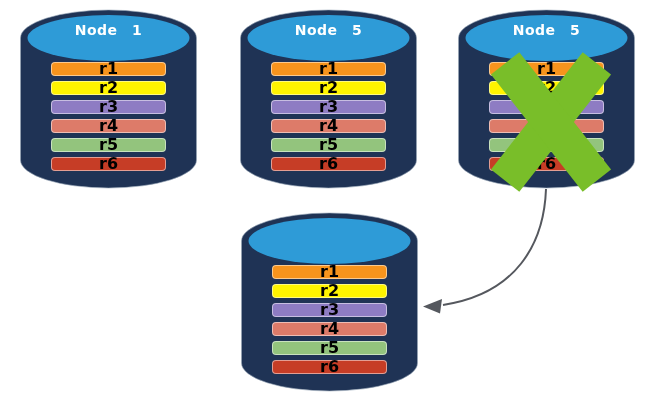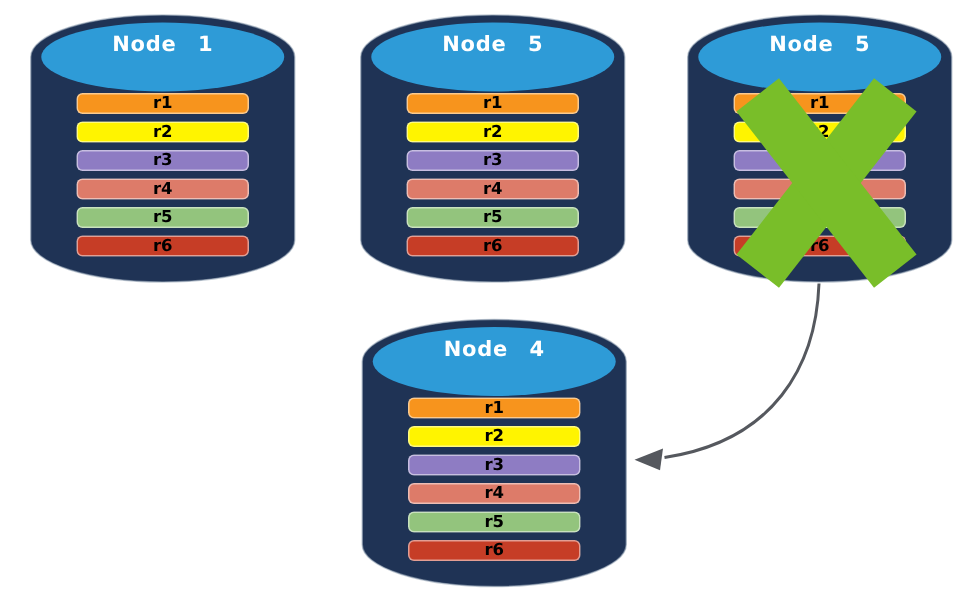--- a/index.html
+++ b/index.html
@@ -17,21 +17,21 @@
 
   .node-title {
     position:absolute; top:12px; left:0; right:0; text-align:center;
     color:#ffffff; font-size:14px; font-weight:bold; word-spacing:9px; letter-spacing:0.5px;
   }
 
   .rows { position:absolute; left:31px; top:52px; width:115px; }
   .row {
     height:14px; margin-bottom:5px; box-sizing:border-box;
     border:1px solid rgba(255,255,255,0.5); border-radius:4px;
-    font-size:11px; font-weight:bold; color:#000000;
+    font-size:16px; font-weight:bold; color:#000000;
     text-align:center; line-height:12px;
   }
 
   .x-mark { position:absolute; left:0; top:0; width:177px; height:178px; overflow:visible; }
 
   .arrow-layer { position:absolute; left:0; top:0; pointer-events:none; }
 </style>
 </head>
 <body>
 
@@ -87,21 +87,20 @@
       <rect x="75" y="37.5" width="36" height="149" transform="rotate(38 93 112)" fill="#79BE29"></rect>
       <rect x="75" y="37.5" width="36" height="149" transform="rotate(-38 93 112)" fill="#79BE29"></rect>
     </svg>
   </div>
 
   <div class="node" id="node4">
     <svg class="cyl" viewBox="0 0 177 178">
       <path d="M0.5,28 A88,28 0 0 1 176.5,28 L176.5,150 A88,28 0 0 1 0.5,150 Z" stroke-width="1" stroke-opacity="0.6" fill="#1F3355" stroke="#98A6B8"></path>
       <ellipse cx="88.5" cy="28" rx="81" ry="23" fill="#2E9BD7"></ellipse>
     </svg>
-    <div class="node-title">Node 4</div>
     <div class="rows">
       <div class="row" style="background: rgb(247, 148, 29);">r1</div>
       <div class="row" style="background: rgb(255, 244, 0);">r2</div>
       <div class="row" style="background: rgb(142, 124, 195);">r3</div>
       <div class="row" style="background: rgb(221, 123, 105);">r4</div>
       <div class="row" style="background: rgb(147, 196, 125);">r5</div>
       <div class="row" style="background: rgb(198, 61, 38);">r6</div>
     </div>
   </div>
 

